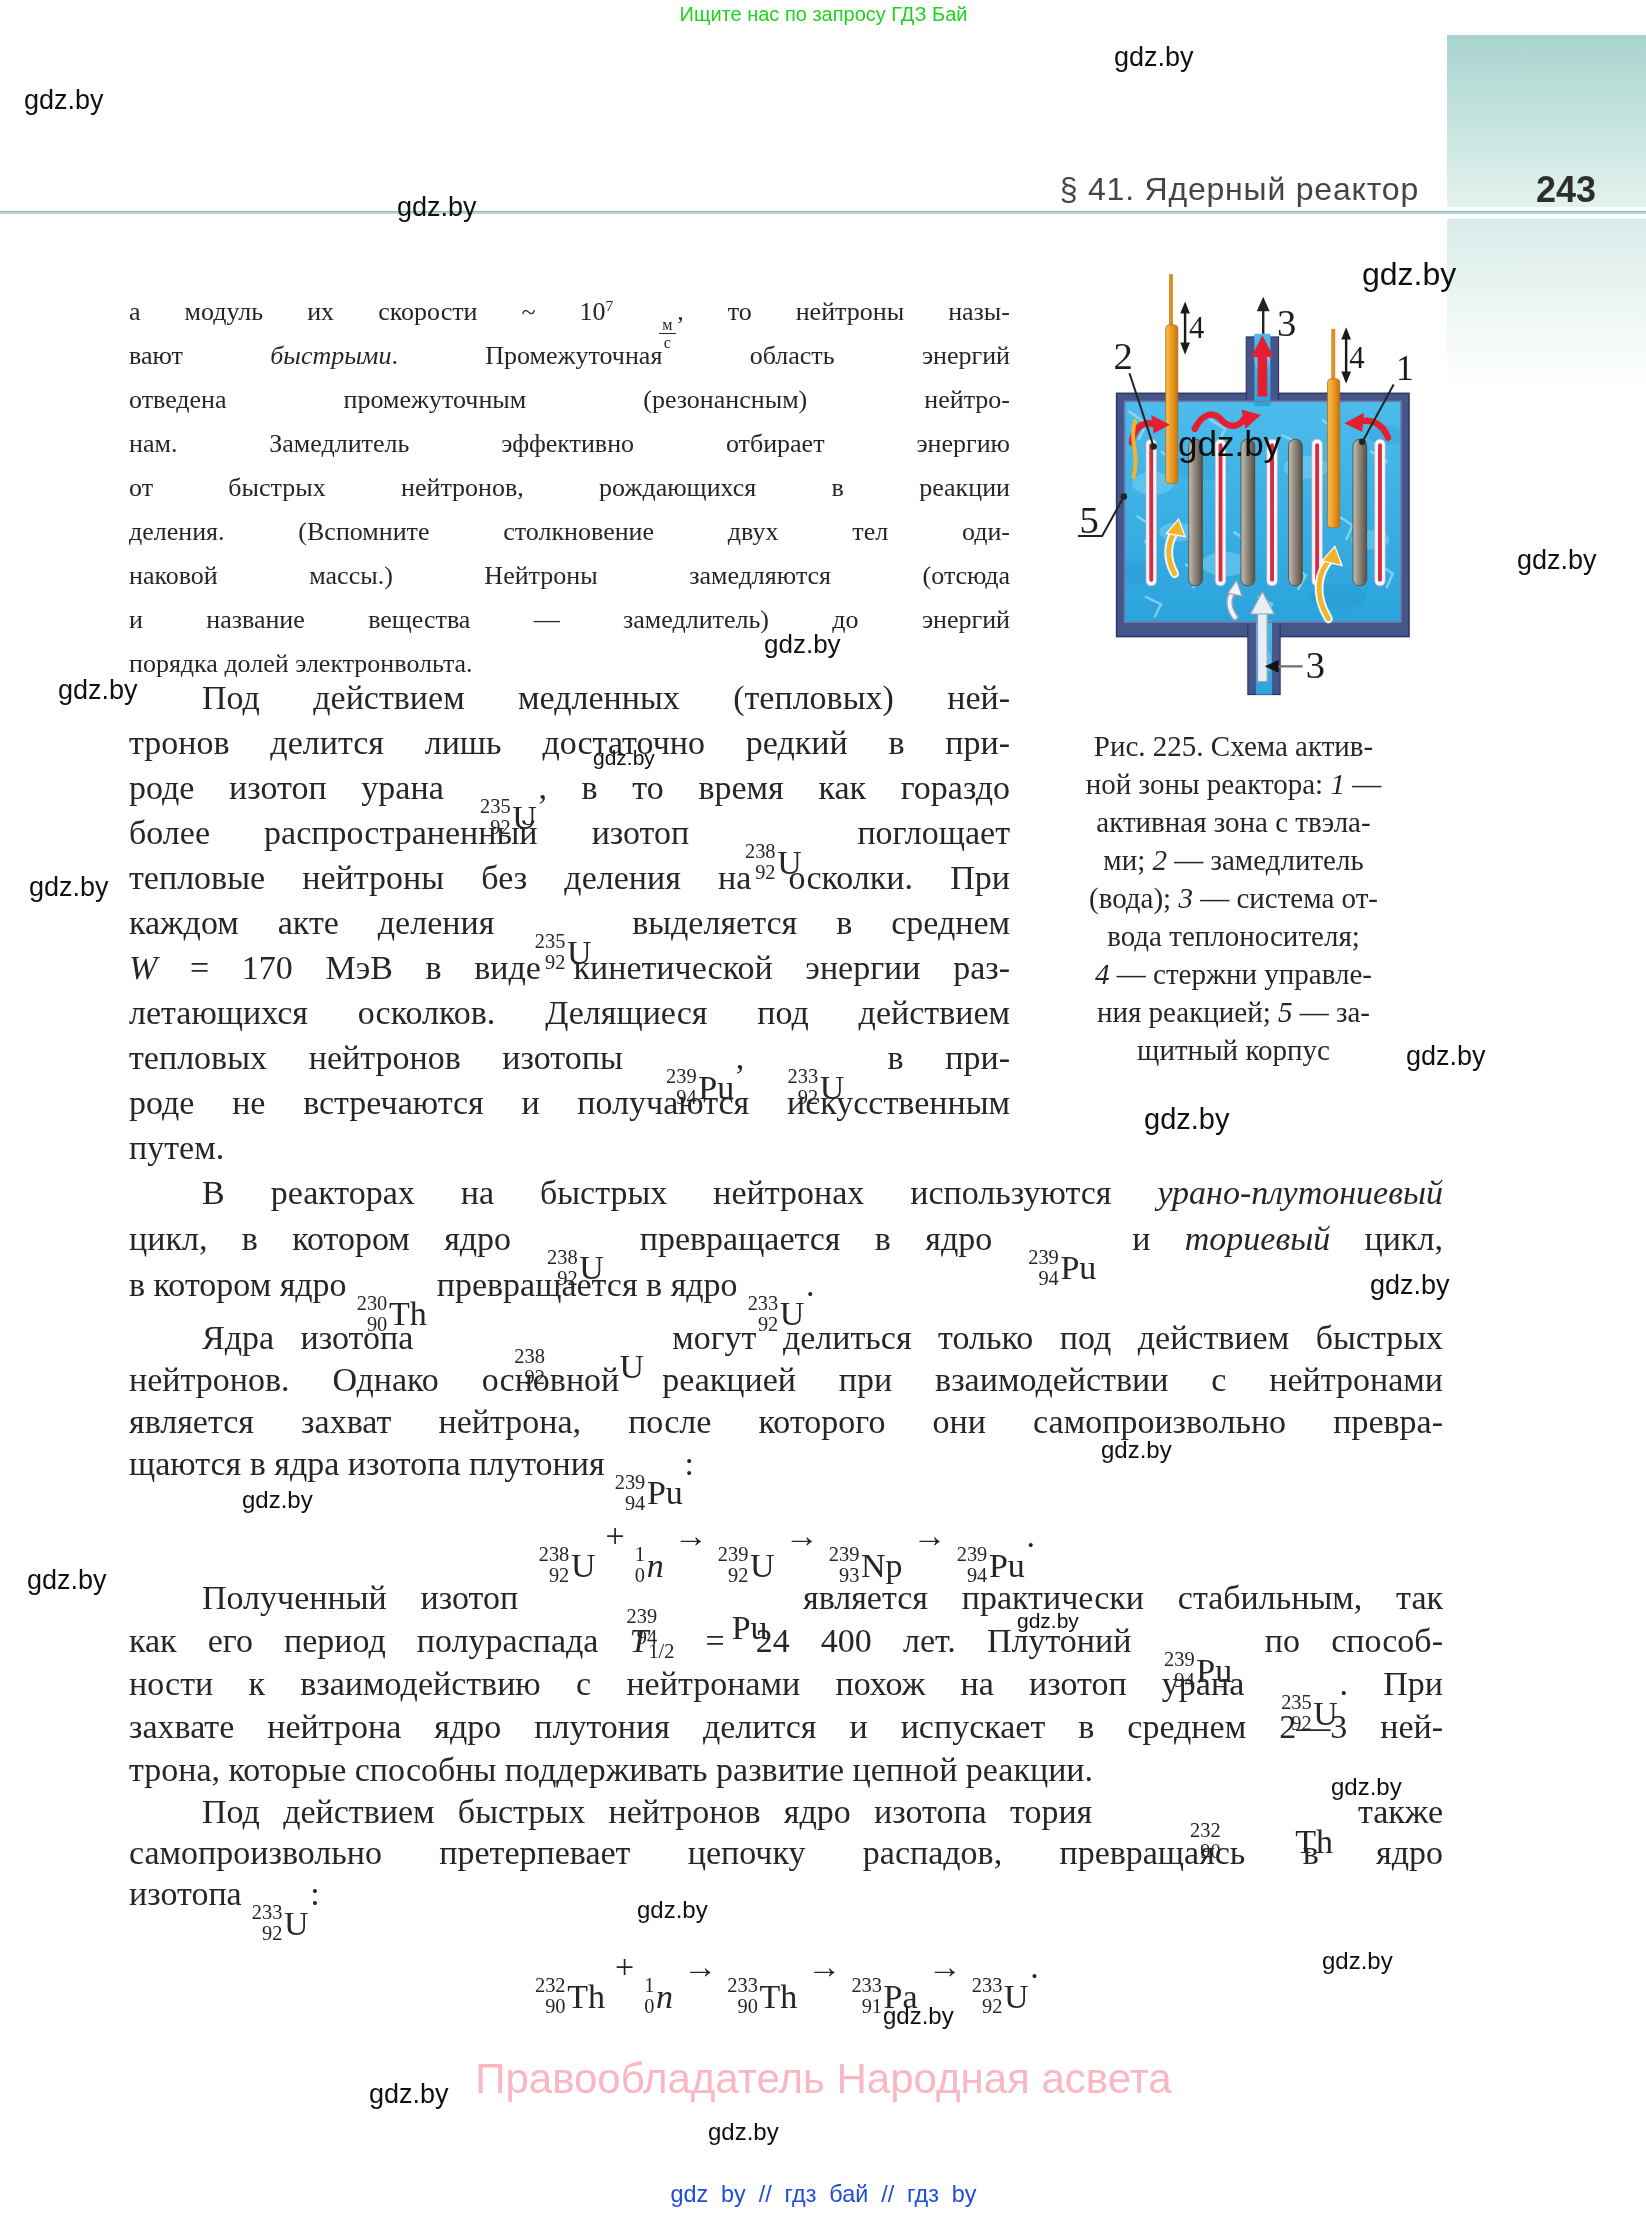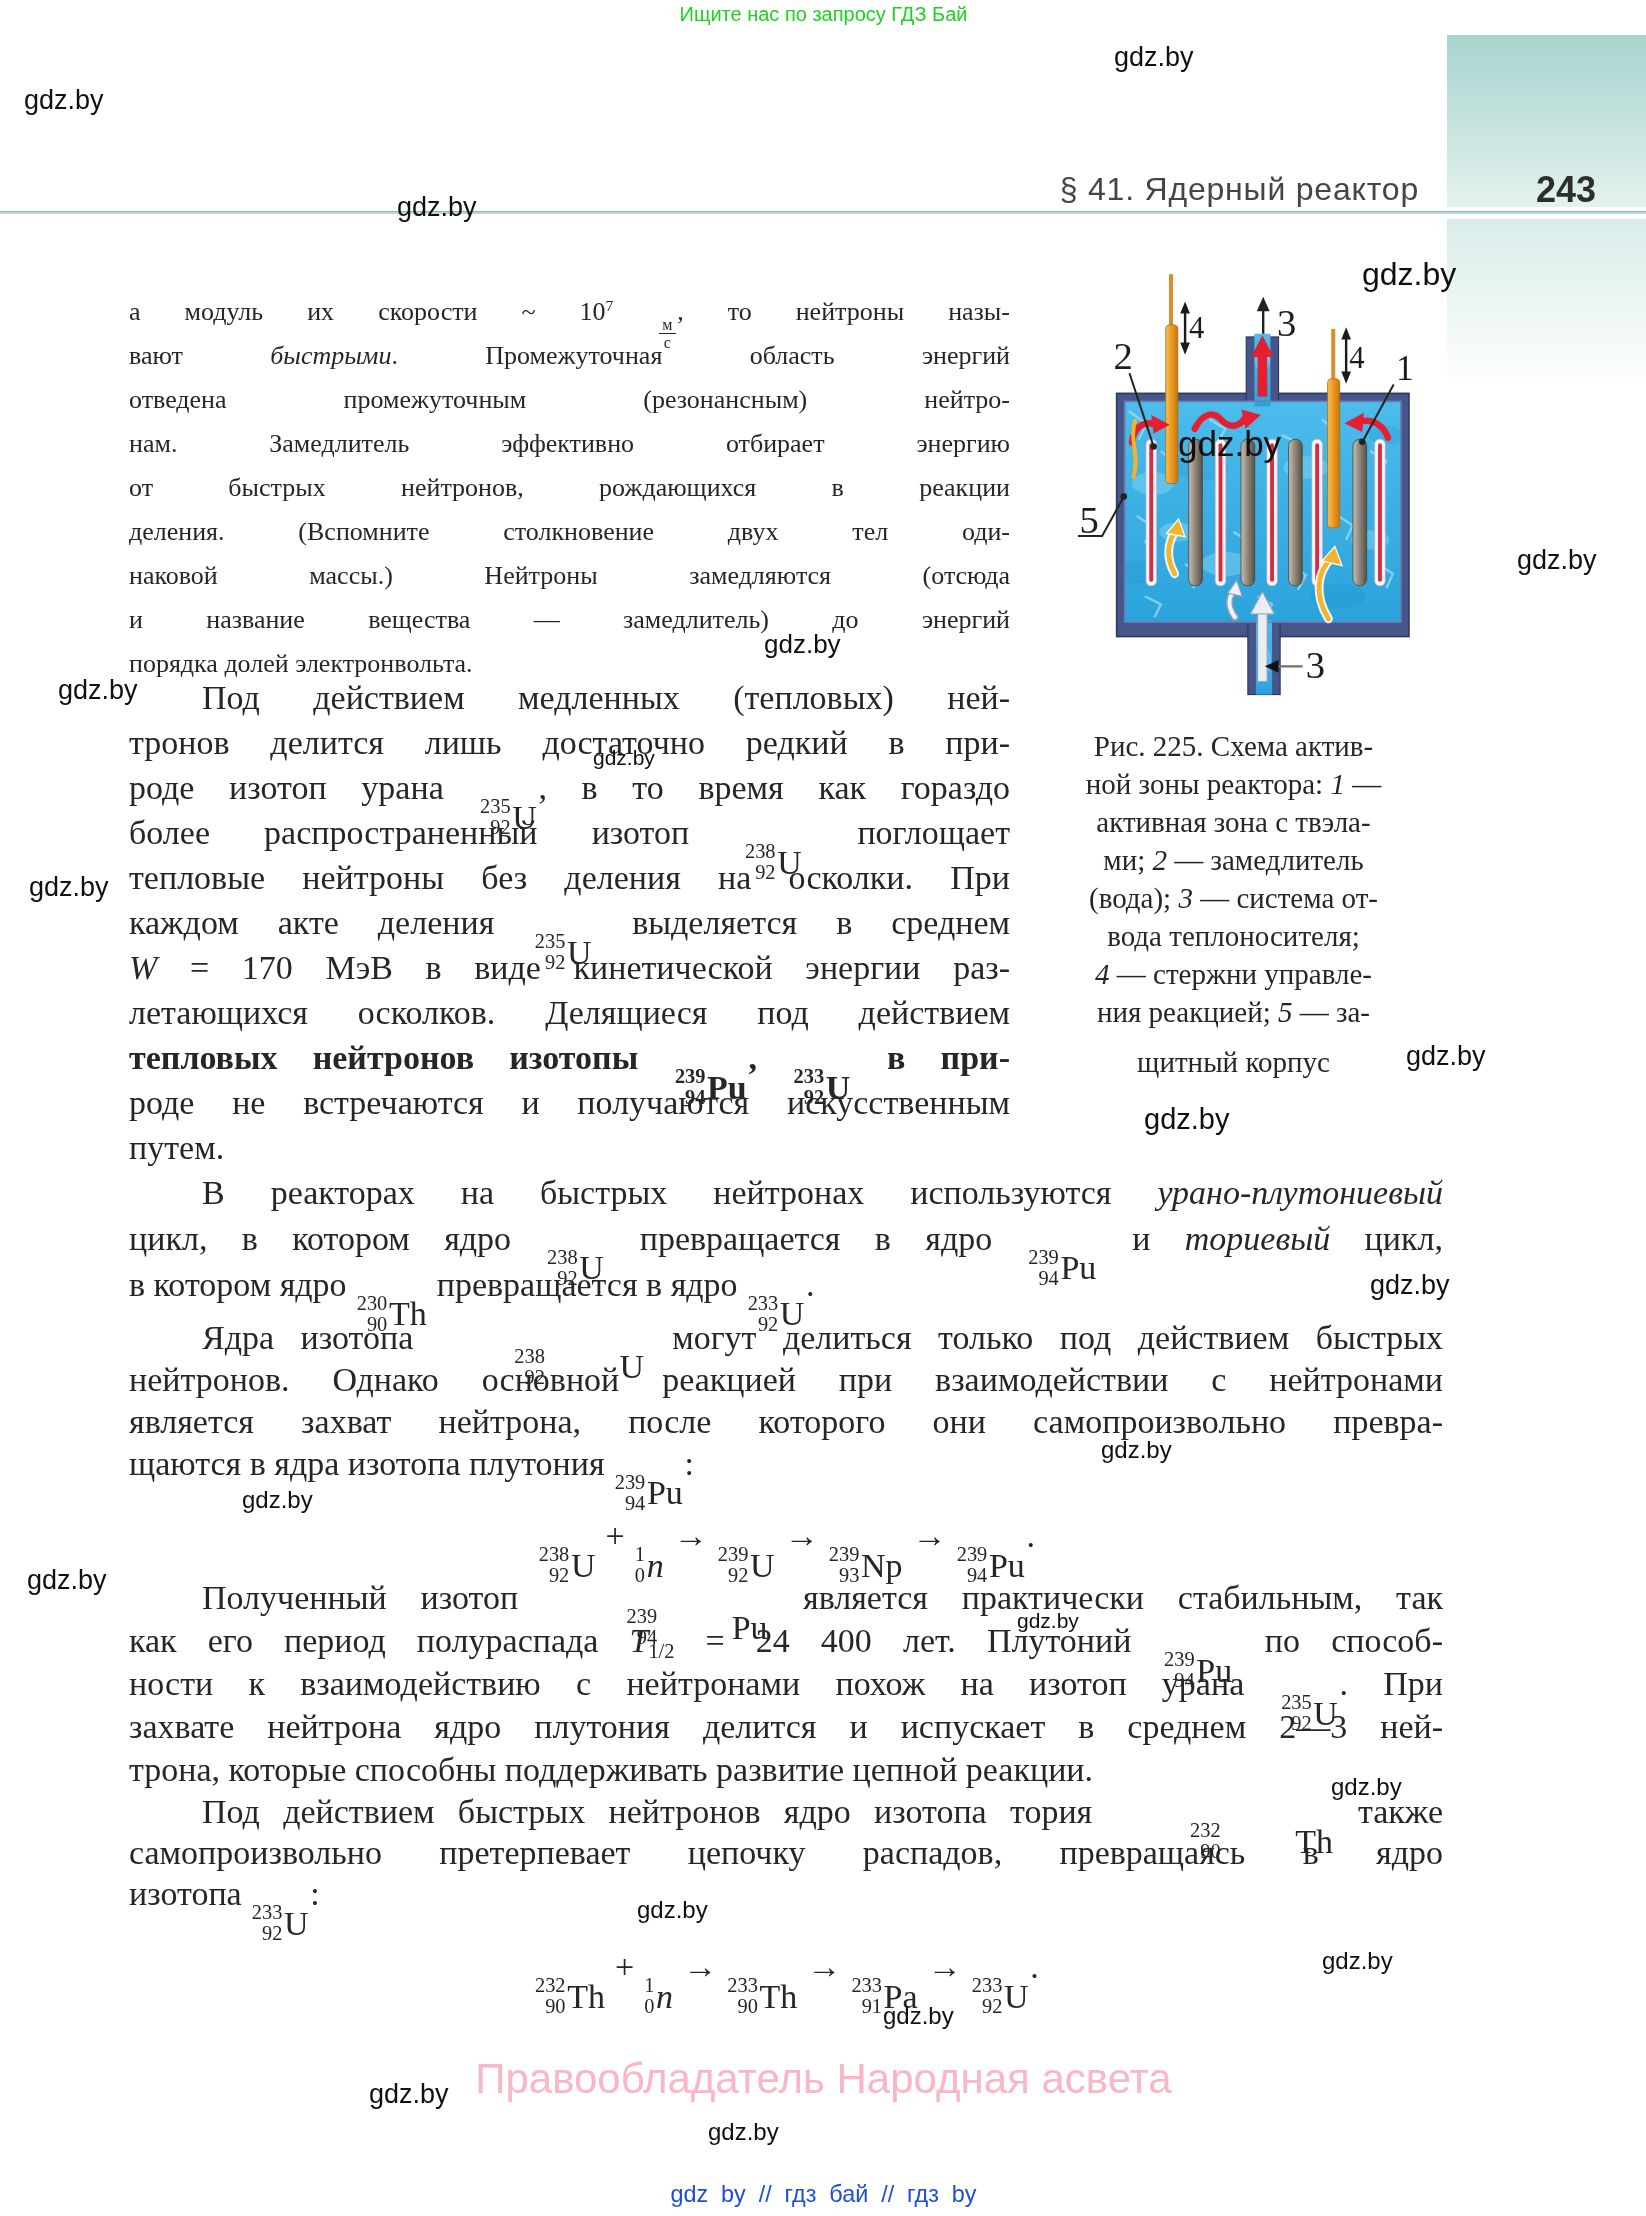--- a/index.html
+++ b/index.html
@@ -89,21 +89,21 @@
         <div class="tline jline" style="height: 45px; line-height: 45px;">тепловые нейтроны без деления на осколки. При</div>
         <div class="tline jline" style="height: 45px; line-height: 45px;">каждом акте деления <span class="nuc">
             <span class="stk">
               <span>235</span>
               <span>92</span>
             </span>
             <span>U</span>
           </span> выделяется в среднем</div>
         <div class="tline jline" style="height: 45px; line-height: 45px;"><i>W</i> = 170 МэВ в виде кинетической энергии раз-</div>
         <div class="tline jline" style="height: 45px; line-height: 45px;">летающихся осколков. Делящиеся под действием</div>
-        <div class="tline jline" style="height: 45px; line-height: 45px; font-weight: bold;">тепловых нейтронов изотопы <span class="nuc">
+        <div class="tline jline" style="height: 45px; line-height: 45px;">тепловых нейтронов изотопы <span class="nuc">
             <span class="stk">
               <span>239</span>
               <span>94</span>
             </span>
             <span>Pu</span>
           </span>, <span class="nuc">
             <span class="stk">
               <span>233</span>
               <span>92</span>
             </span>
@@ -443,21 +443,21 @@
 
   <div id="figCaption" style="position: absolute; left: 1048px; top: 727px; width: 371px; font-size: 29px;">
       <div class="cap-line" style="height: 38px; line-height: 38px;">Рис. 225. Схема актив-</div>
       <div class="cap-line" style="height: 38px; line-height: 38px;">ной зоны реактора: <i>1</i> —</div>
       <div class="cap-line" style="height: 38px; line-height: 38px;">активная зона с твэла-</div>
       <div class="cap-line" style="height: 38px; line-height: 38px;">ми; <i>2</i> — замедлитель</div>
       <div class="cap-line" style="height: 38px; line-height: 38px;">(вода); <i>3</i> — система от-</div>
       <div class="cap-line" style="height: 38px; line-height: 38px;">вода теплоносителя;</div>
       <div class="cap-line" style="height: 38px; line-height: 38px;"><i>4</i> — стержни управле-</div>
       <div class="cap-line" style="height: 38px; line-height: 38px;">ния реакцией; <i>5</i> — за-</div>
-      <div class="cap-line" style="height: 38px; line-height: 38px; margin-top: 12px;">щитный корпус</div>
+      <div class="cap-line" style="height: 38px; line-height: 38px;">щитный корпус</div>
     </div>
 
   <div id="wmLayer">
       <div class="wm" style="left: 1114px; top: 42px; font-size: 27px;">gdz.by</div>
       <div class="wm" style="left: 24px; top: 85px; font-size: 27px;">gdz.by</div>
       <div class="wm" style="left: 397px; top: 192px; font-size: 27px;">gdz.by</div>
       <div class="wm" style="left: 764px; top: 629px; font-size: 26px;">gdz.by</div>
       <div class="wm" style="left: 58px; top: 675px; font-size: 27px;">gdz.by</div>
       <div class="wm" style="left: 593px; top: 746px; font-size: 21px;">gdz.by</div>
       <div class="wm" style="left: 29px; top: 872px; font-size: 27px;">gdz.by</div>

